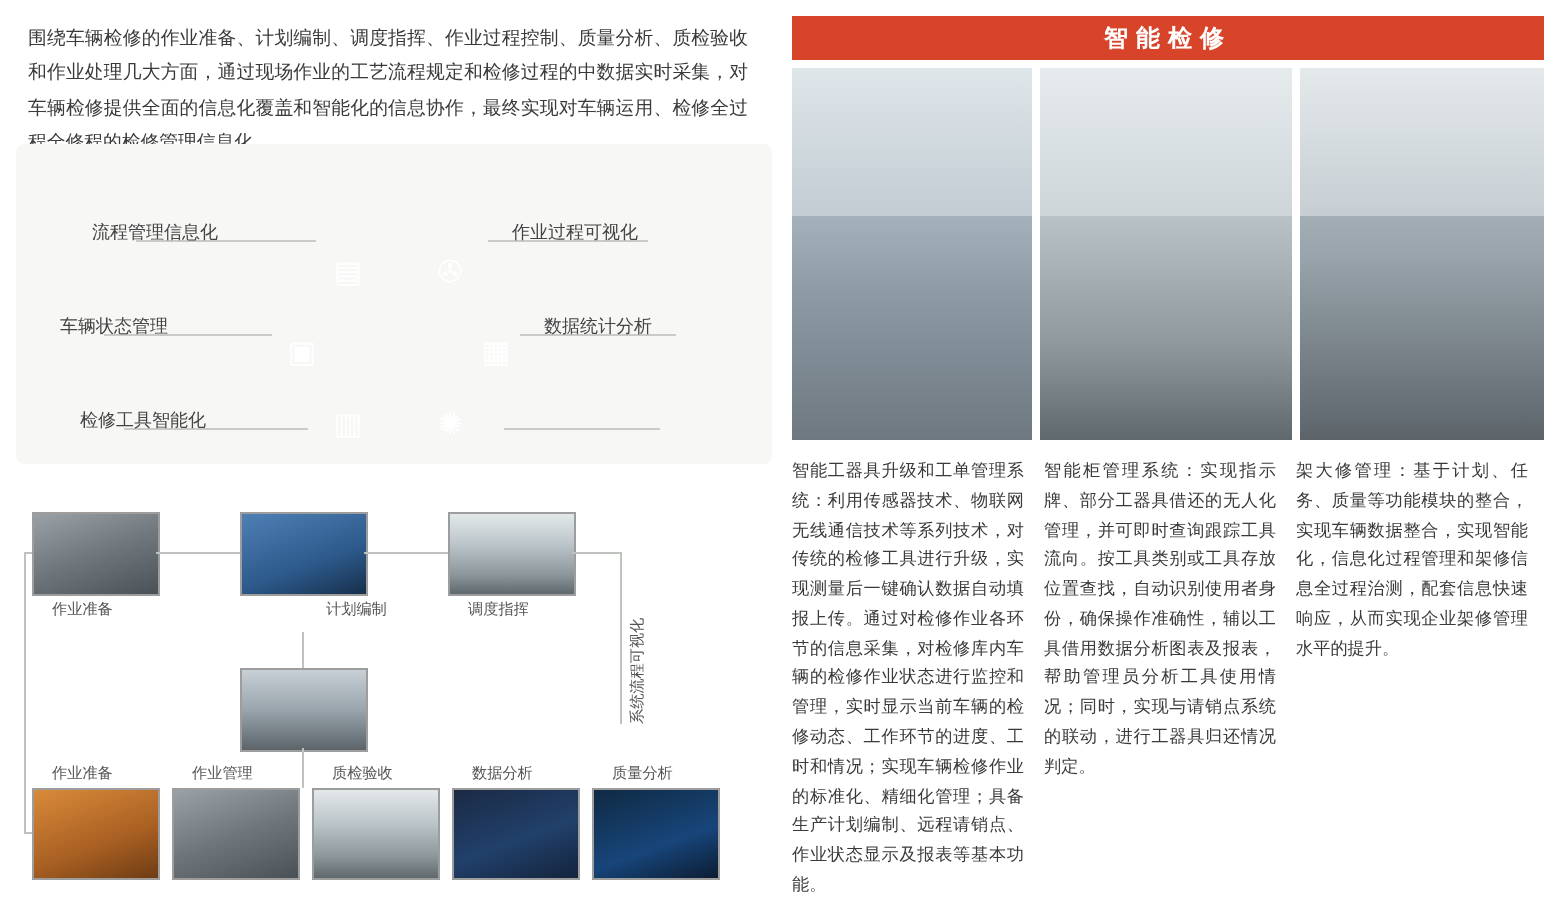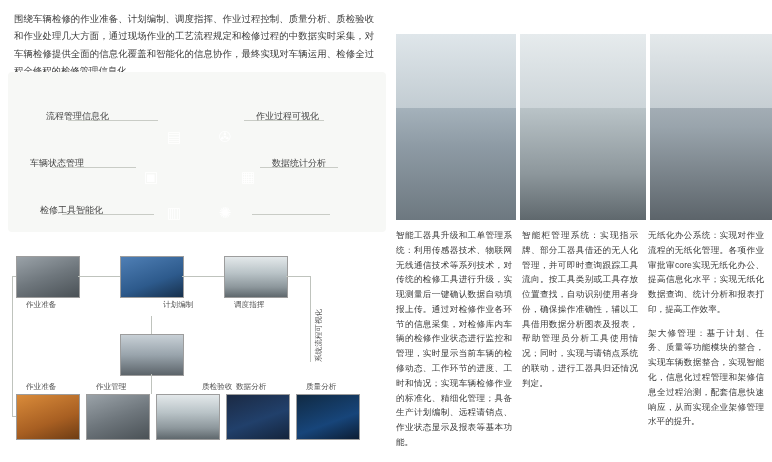--- a/index.html
+++ b/index.html
@@ -162,39 +162,40 @@
       <div class="ph img-rail" style="left:112px;top:92px;width:62px;height:40px;"></div>
 
       <div class="ph img-orange" style="left:8px;top:152px;width:62px;height:44px;"></div>
       <div class="ph img-worker" style="left:78px;top:152px;width:62px;height:44px;"></div>
       <div class="ph img-hall" style="left:148px;top:152px;width:62px;height:44px;"></div>
       <div class="ph img-screen" style="left:218px;top:152px;width:62px;height:44px;"></div>
       <div class="ph img-chart" style="left:288px;top:152px;width:62px;height:44px;"></div>
 
       <div class="flabel" style="left:18px;top:140px;">作业准备</div>
       <div class="flabel" style="left:88px;top:140px;">作业管理</div>
-      <div class="flabel" style="left:158px;top:140px;margin-left:36px;">质检验收</div>
+      <div class="flabel" style="left:158px;top:140px;">质检验收</div>
       <div class="flabel" style="left:228px;top:140px;">数据分析</div>
       <div class="flabel" style="left:298px;top:140px;">质量分析</div>
 
       <div class="vlabel" style="left:306px;top:120px;">系统流程可视化</div>
 
       <div class="fline" style="left:4px;top:34px;width:4px;height:1px;"></div>
       <div class="fline" style="left:70px;top:34px;width:42px;height:1px;"></div>
       <div class="fline" style="left:174px;top:34px;width:42px;height:1px;"></div>
       <div class="fline" style="left:278px;top:34px;width:24px;height:1px;"></div>
       <div class="fline" style="left:302px;top:34px;width:1px;height:86px;"></div>
       <div class="fline" style="left:4px;top:34px;width:1px;height:140px;"></div>
       <div class="fline" style="left:4px;top:174px;width:4px;height:1px;"></div>
       <div class="fline" style="left:143px;top:74px;width:1px;height:18px;"></div>
       <div class="fline" style="left:143px;top:132px;width:1px;height:20px;"></div>
     </div>
   </div>
 
   <div class="right">
+    <div class="rtitle">智能检修</div>
 
     <div class="photos">
       <div class="photo p1 img-train">
         <div class="sky" style="background:linear-gradient(180deg,#dfe6ea,#c2ccd2);"></div>
       </div>
       <div class="photo p2 img-hall">
         <div class="sky" style="background:linear-gradient(180deg,#e6ebed,#cdd5d9);"></div>
       </div>
       <div class="photo p3 img-rail">
         <div class="sky" style="background:linear-gradient(180deg,#e4e9eb,#c6ced3);"></div>
@@ -202,19 +203,18 @@
     </div>
 
     <div class="rtextcols">
       <div class="rcol c1">
         <p>智能工器具升级和工单管理系统：利用传感器技术、物联网无线通信技术等系列技术，对传统的检修工具进行升级，实现测量后一键确认数据自动填报上传。通过对检修作业各环节的信息采集，对检修库内车辆的检修作业状态进行监控和管理，实时显示当前车辆的检修动态、工作环节的进度、工时和情况；实现车辆检修作业的标准化、精细化管理；具备生产计划编制、远程请销点、作业状态显示及报表等基本功能。</p>
       </div>
       <div class="rcol c2">
         <p>智能柜管理系统：实现指示牌、部分工器具借还的无人化管理，并可即时查询跟踪工具流向。按工具类别或工具存放位置查找，自动识别使用者身份，确保操作准确性，辅以工具借用数据分析图表及报表，帮助管理员分析工具使用情况；同时，实现与请销点系统的联动，进行工器具归还情况判定。</p>
       </div>
       <div class="rcol c3">
-        <p>无纸化办公系统：实现对作业流程的无纸化管理。各项作业审批审core实现无纸化办公、提高信息化水平；实现无纸化数据查询、统计分析和报表打印，提高工作效率。</p>
         <p>架大修管理：基于计划、任务、质量等功能模块的整合，实现车辆数据整合，实现智能化，信息化过程管理和架修信息全过程治测，配套信息快速响应，从而实现企业架修管理水平的提升。</p>
       </div>
     </div>
   </div>
 
 </div>
 
 </body></html>

